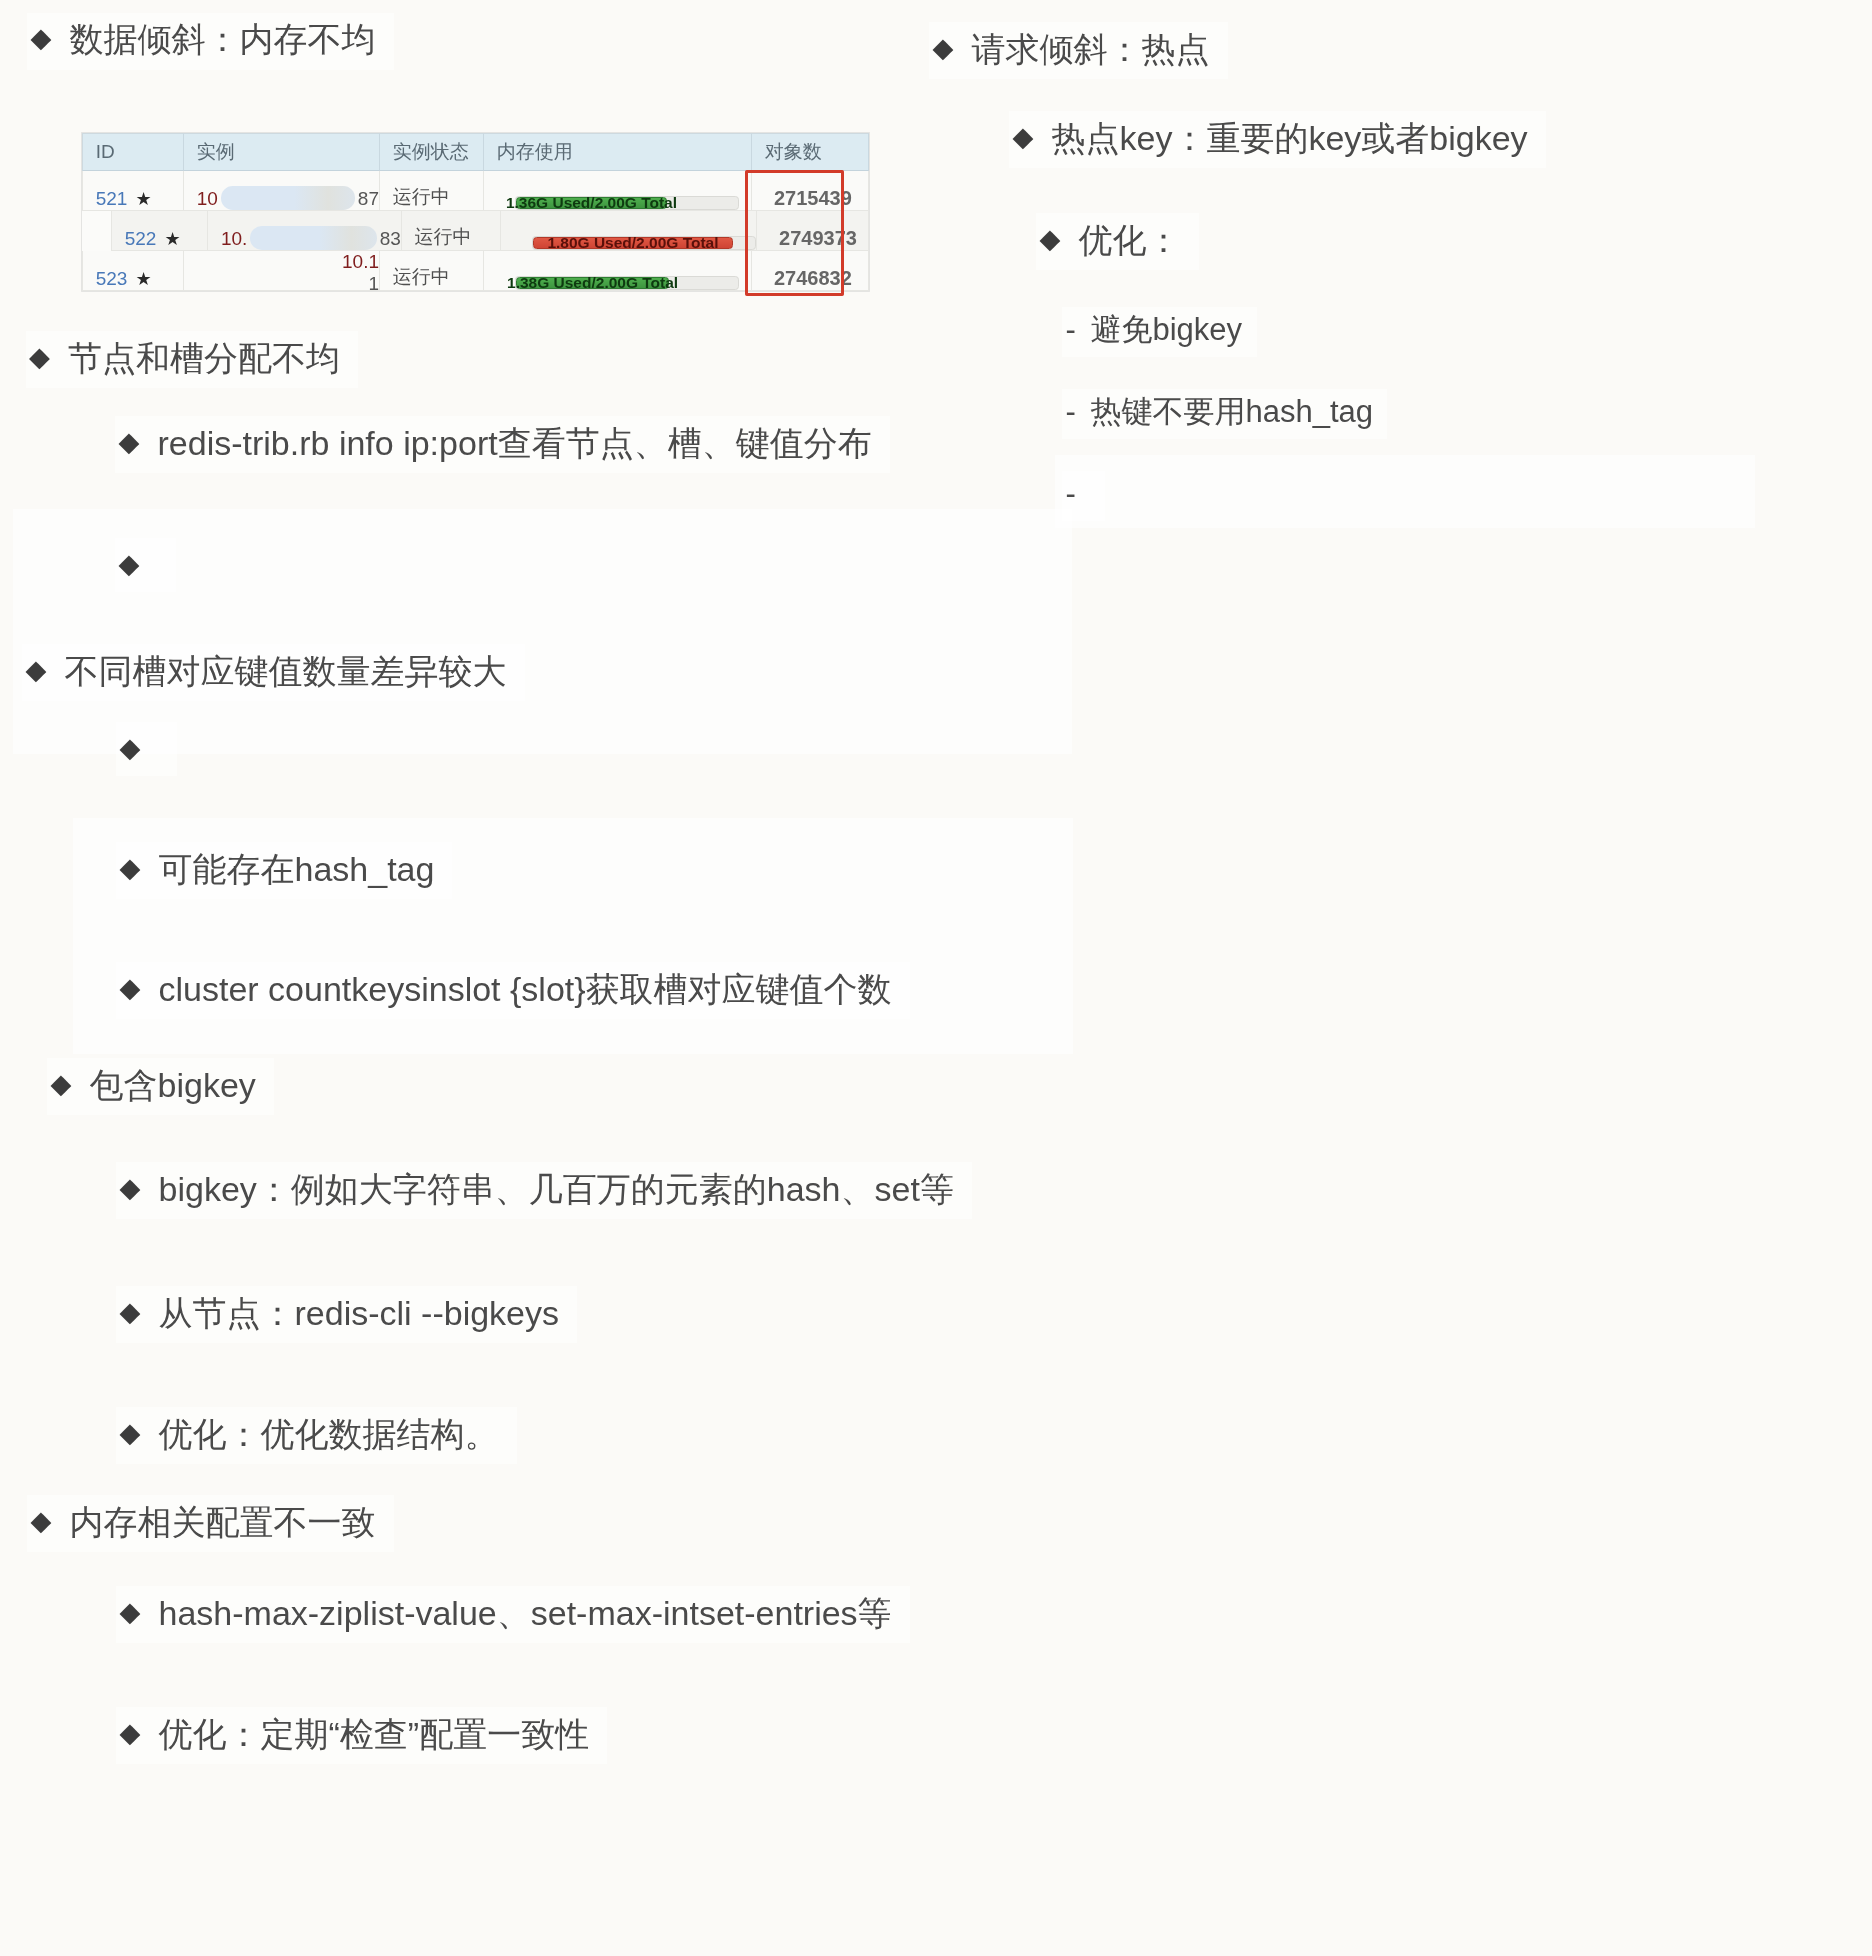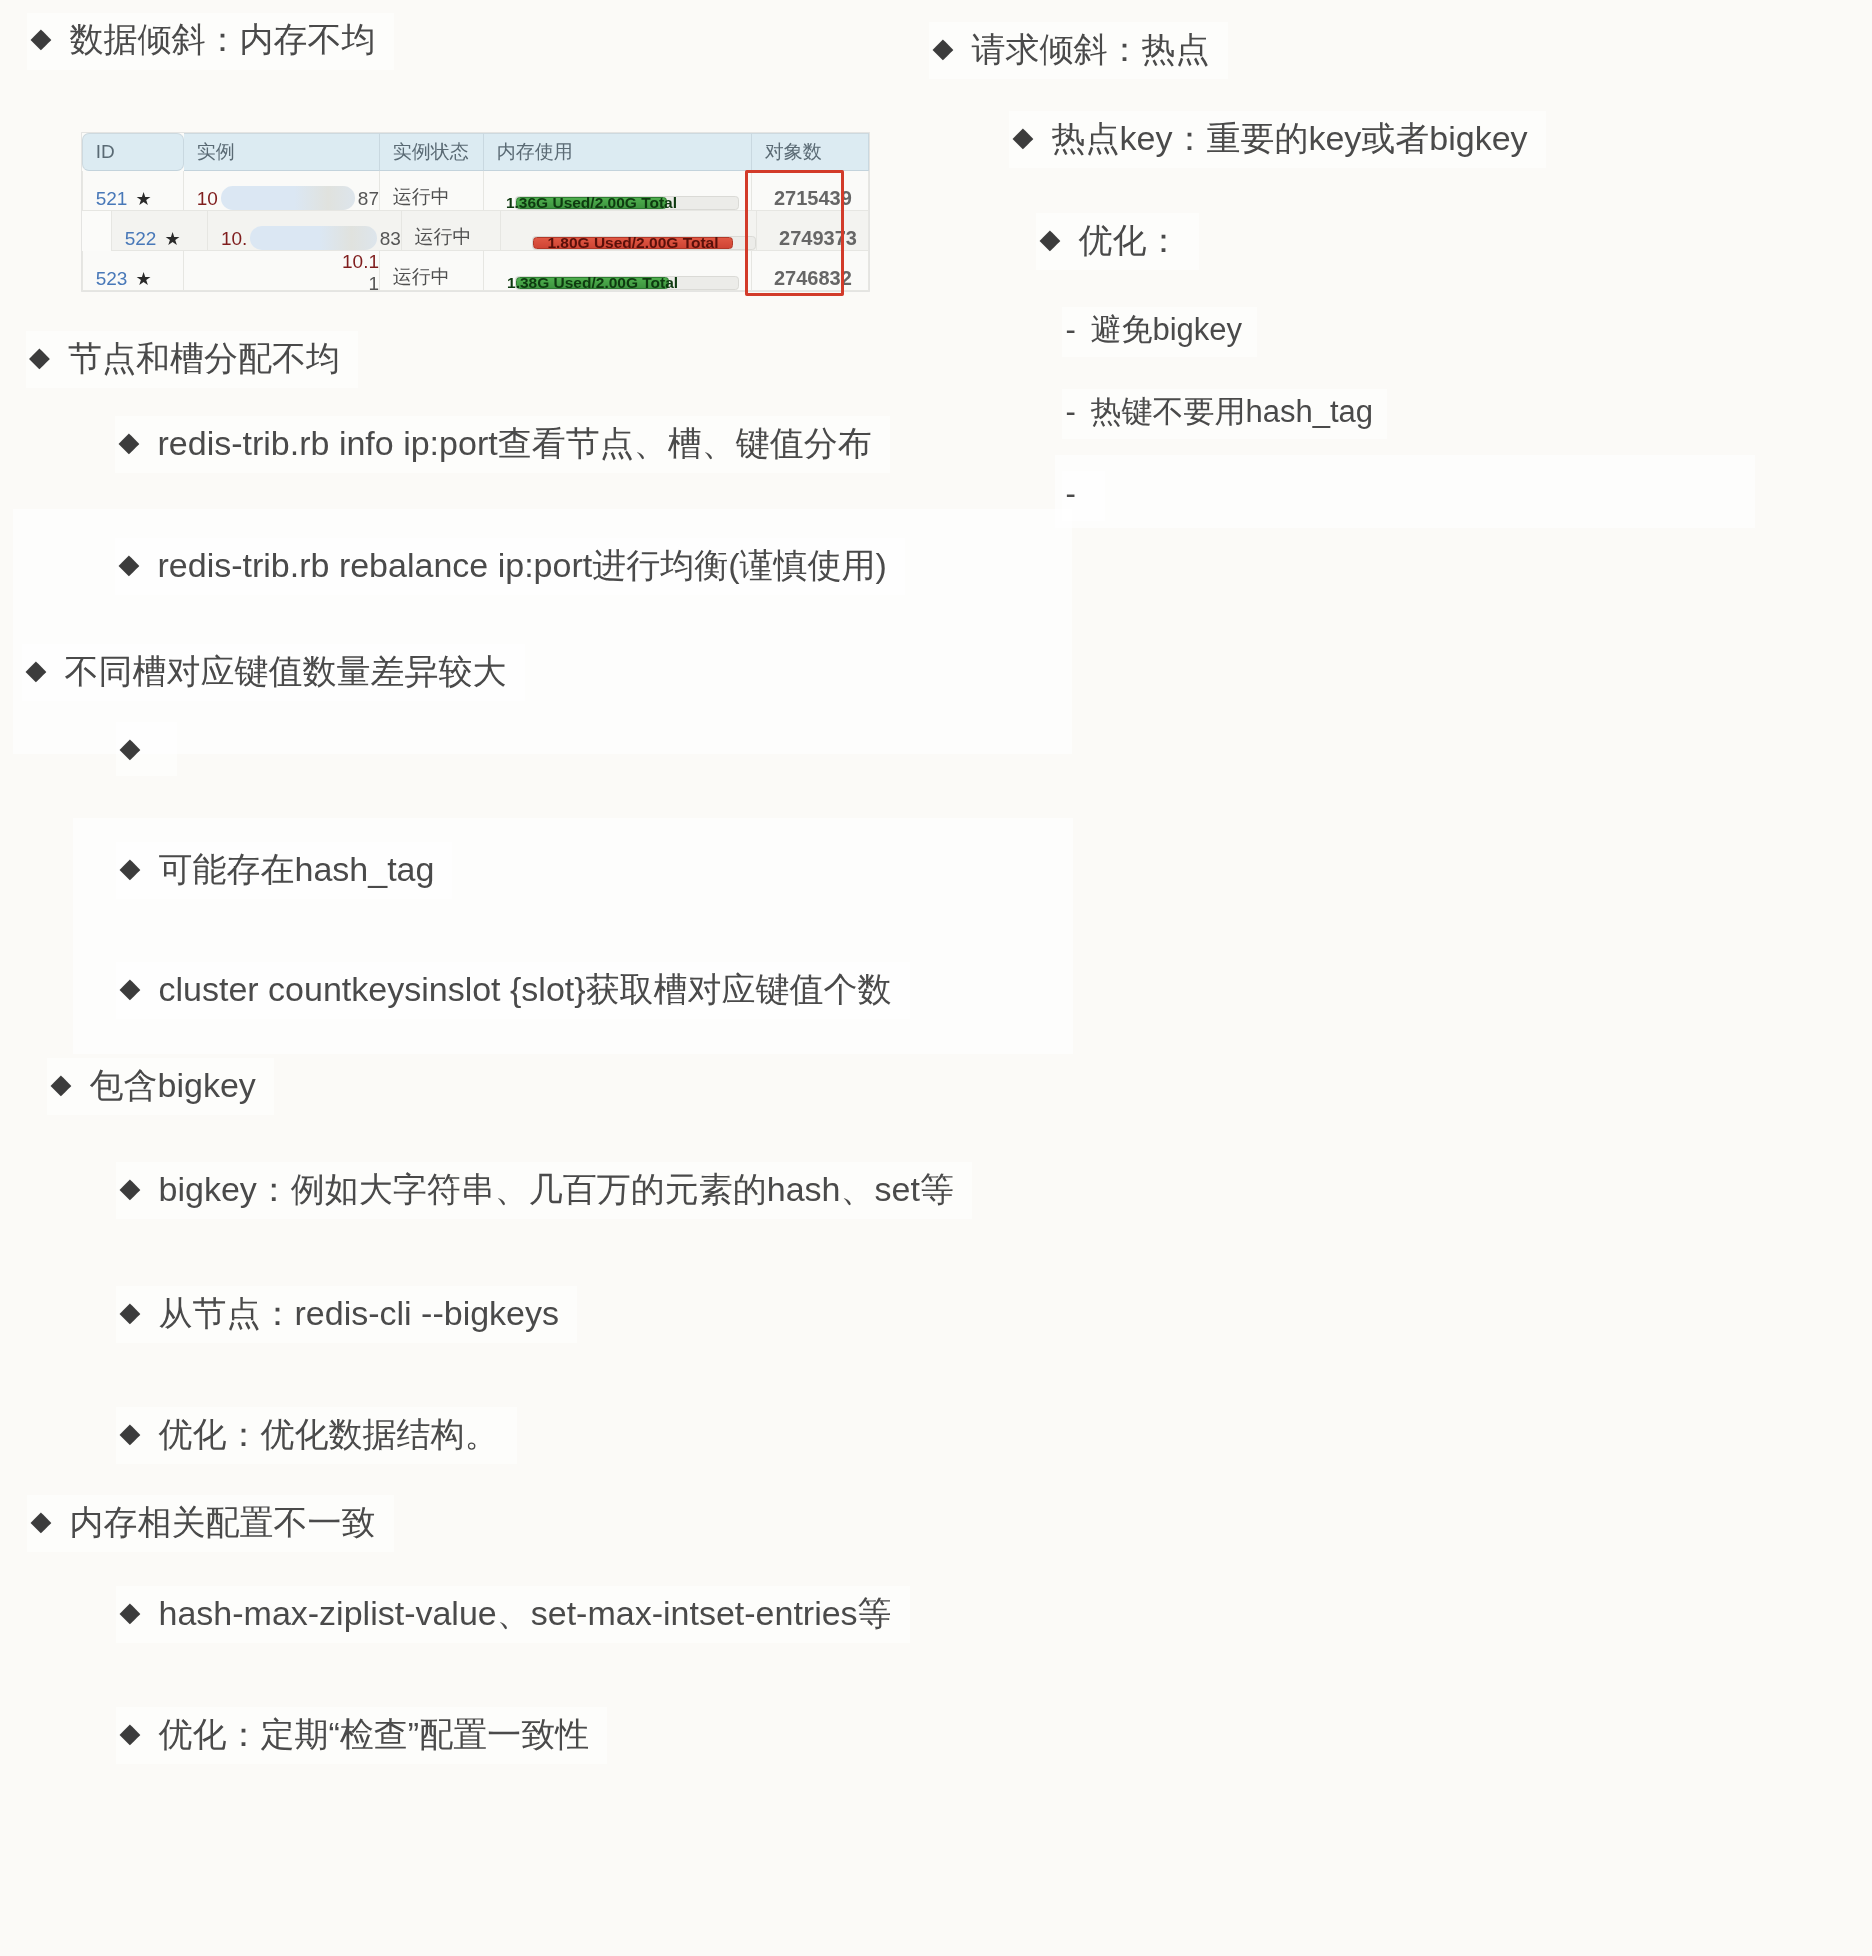--- a/index.html
+++ b/index.html
@@ -19,21 +19,21 @@
   .dash-item .dash{margin-right:14.5px;line-height:1.25;}
   .dash-item .txt{line-height:1.25;}
 
   
   #tableWrap{position:absolute;left:82px;top:133px;width:787px;background:#fbfbf9;
              box-shadow:0 0 0 0.9px #e2e2df;}
   .trow{display:flex;}
   .hcell{background:#dcebf2;color:#5a6a74;font-size:19px;display:flex;align-items:center;
          padding-left:12.7px;height:38px;box-sizing:border-box;
          border-right:0.9px solid #c9d8e0;border-bottom:0.9px solid #c3d3dc;border-top:0.9px solid #cdd9df;}
-  .hcell:first-child{border-left:0.9px solid #cdd9df;border-radius:7px;}
+  .hcell:first-child{border-left:0.9px solid #cdd9df;}
   .cell{font-size:19px;color:#4f4f4f;display:flex;align-items:flex-end;padding-left:12.7px;
         height:40px;box-sizing:border-box;border-right:0.9px solid #e6e6e2;border-bottom:0.9px solid #e6e6e2;}
   .cell:first-child{border-left:0.9px solid #e6e6e2;}
   .row-even .cell{background:#fafaf8;}
   .row-odd .cell{background:#f3f3f0;}
   .id-link{color:#4878b8;}
   .star{color:#2a2a2a;margin-left:8.2px;font-size:18px;}
   .ip{color:#7f1d1d;}
   .ip-suffix{color:#555;}
   .blur{display:inline-block;height:23.6px;border-radius:11.8px;
@@ -65,21 +65,20 @@
       <div class="item" style="left: 25.5px; top: 331px; font-size: 34px;">
         <span class="bullet">◆</span>
         <span class="txt">节点和槽分配不均</span>
       </div>
       <div class="item" style="left: 115px; top: 416px; font-size: 34px;">
         <span class="bullet">◆</span>
         <span class="txt">redis-trib.rb info ip:port查看节点、槽、键值分布</span>
       </div>
       <div class="item" style="left: 115px; top: 538px; font-size: 34px;">
         <span class="bullet">◆</span>
-        <span class="txt">redis-trib.rb rebalance ip:port进行均衡(谨慎使用)</span>
       </div>
       <div class="item" style="left: 22px; top: 644px; font-size: 34px;">
         <span class="bullet">◆</span>
         <span class="txt">不同槽对应键值数量差异较大</span>
       </div>
       <div class="item" style="left: 116px; top: 722px; font-size: 34px;">
         <span class="bullet">◆</span>
       </div>
       <div class="item" style="left: 116px; top: 842px; font-size: 34px;">
         <span class="bullet">◆</span>

